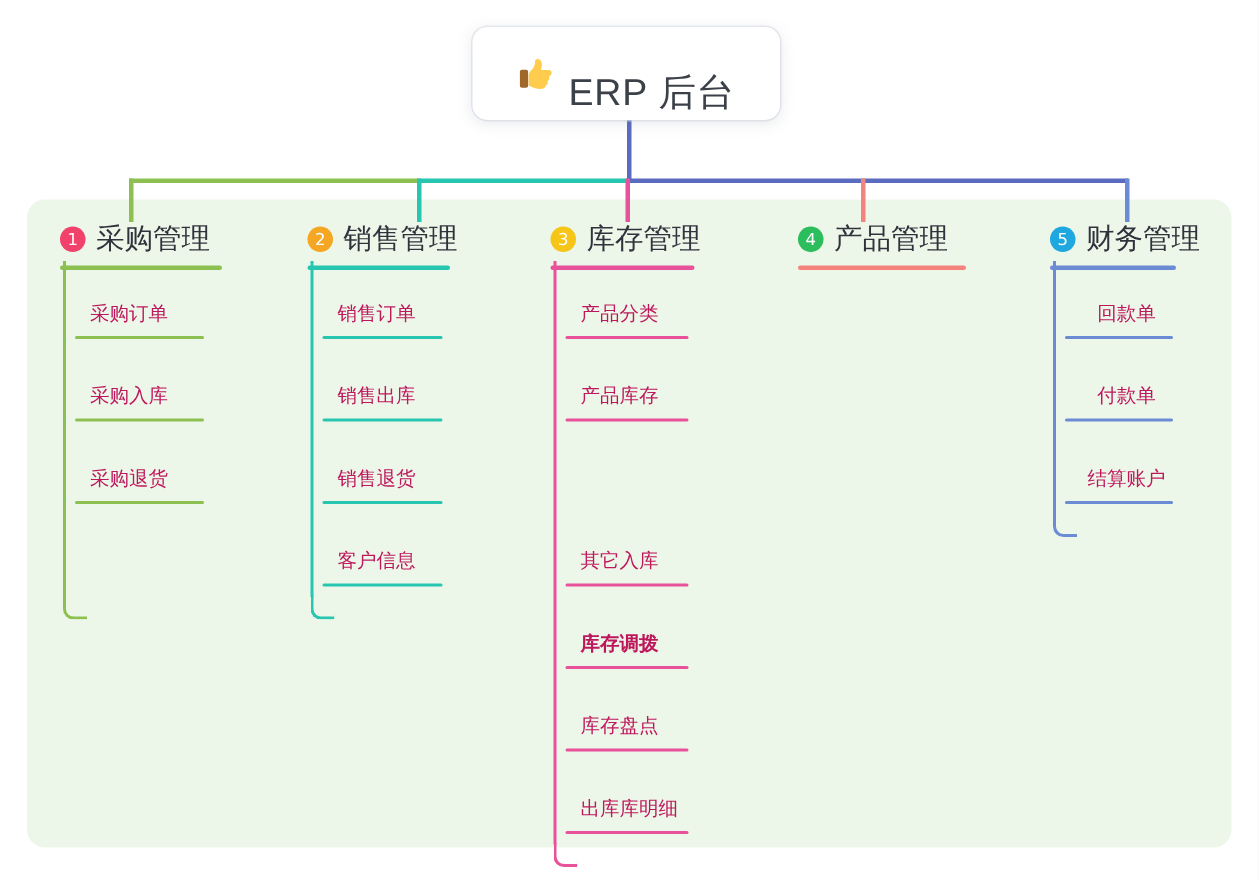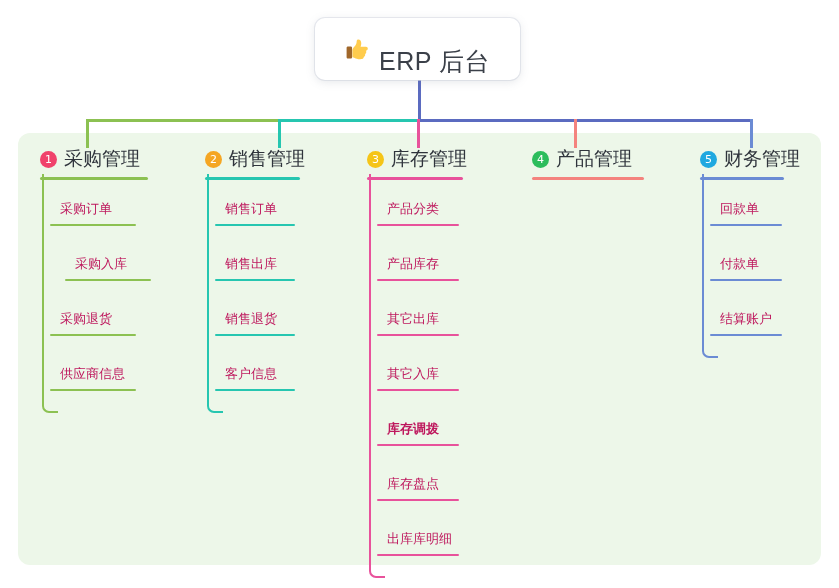--- a/index.html
+++ b/index.html
@@ -99,30 +99,26 @@
         <span class="head-label">采购管理</span>
       </div>
       <div class="head-rule" style="background: rgb(140, 193, 82); width: 108px;"></div>
       <div class="items" style="height: 231px;">
         <div class="spine" style="background: rgb(140, 193, 82); left: 2px; top: -6px; height: 224px;"></div>
         <div class="spine-foot" style="border-bottom-color: rgb(140, 193, 82); border-left-color: rgb(140, 193, 82); left: 2px; top: 217px;"></div>
         <div class="item" style="top: 20px; left: 0px;">
           <span class="item-label">采购订单</span>
           <div class="item-rule" style="background: rgb(140, 193, 82); width: 86px;"></div>
         </div>
-        <div class="item" style="top: 75px; left: 15px;">
+        <div class="item" style="top: 75px; left: 0px;">
           <span class="item-label">采购入库</span>
           <div class="item-rule" style="background: rgb(140, 193, 82); width: 86px;"></div>
         </div>
         <div class="item" style="top: 130px; left: 0px;">
           <span class="item-label">采购退货</span>
-          <div class="item-rule" style="background: rgb(140, 193, 82); width: 86px;"></div>
-        </div>
-        <div class="item" style="top: 185px; left: 0px;">
-          <span class="item-label">供应商信息</span>
           <div class="item-rule" style="background: rgb(140, 193, 82); width: 86px;"></div>
         </div>
       </div>
     </div>
   <div class="col" style="left:205px;top:146px;width:150px;">
       <div class="col-head">
         <span class="badge" style="background: rgb(245, 166, 35);">2</span>
         <span class="head-label">销售管理</span>
       </div>
       <div class="head-rule" style="background: rgb(38, 198, 176); width: 95px;"></div>
@@ -157,24 +153,20 @@
         <div class="spine" style="background: rgb(232, 82, 155); left: 2px; top: -6px; height: 389px;"></div>
         <div class="spine-foot" style="border-bottom-color: rgb(232, 82, 155); border-left-color: rgb(232, 82, 155); left: 2px; top: 382px;"></div>
         <div class="item" style="top: 20px; left: 0px;">
           <span class="item-label">产品分类</span>
           <div class="item-rule" style="background: rgb(232, 82, 155); width: 82px;"></div>
         </div>
         <div class="item" style="top: 75px; left: 0px;">
           <span class="item-label">产品库存</span>
           <div class="item-rule" style="background: rgb(232, 82, 155); width: 82px;"></div>
         </div>
-        <div class="item" style="top: 130px; left: 0px;">
-          <span class="item-label">其它出库</span>
-          <div class="item-rule" style="background: rgb(232, 82, 155); width: 82px;"></div>
-        </div>
         <div class="item" style="top: 185px; left: 0px;">
           <span class="item-label">其它入库</span>
           <div class="item-rule" style="background: rgb(232, 82, 155); width: 82px;"></div>
         </div>
         <div class="item" style="top: 240px; left: 0px; font-weight: bold;">
           <span class="item-label">库存调拨</span>
           <div class="item-rule" style="background: rgb(232, 82, 155); width: 82px;"></div>
         </div>
         <div class="item" style="top: 295px; left: 0px;">
           <span class="item-label">库存盘点</span>
@@ -192,21 +184,21 @@
         <span class="head-label">产品管理</span>
       </div>
       <div class="head-rule" style="background: rgb(244, 131, 126); width: 112px;"></div>
     </div>
   <div class="col" style="left:700px;top:146px;width:140px;">
       <div class="col-head">
         <span class="badge" style="background: rgb(31, 168, 224);">5</span>
         <span class="head-label">财务管理</span>
       </div>
       <div class="head-rule" style="background: rgb(107, 139, 212); width: 84px;"></div>
-      <div class="items" style="height: 176px;">
+      <div class="items" style="height: 176px; text-align: center;">
         <div class="spine" style="background: rgb(107, 139, 212); left: 2px; top: -6px; height: 169px;"></div>
         <div class="spine-foot" style="border-bottom-color: rgb(107, 139, 212); border-left-color: rgb(107, 139, 212); left: 2px; top: 162px;"></div>
         <div class="item" style="top: 20px; left: 0px;">
           <span class="item-label">回款单</span>
           <div class="item-rule" style="background: rgb(107, 139, 212); width: 72px;"></div>
         </div>
         <div class="item" style="top: 75px; left: 0px;">
           <span class="item-label">付款单</span>
           <div class="item-rule" style="background: rgb(107, 139, 212); width: 72px;"></div>
         </div>

